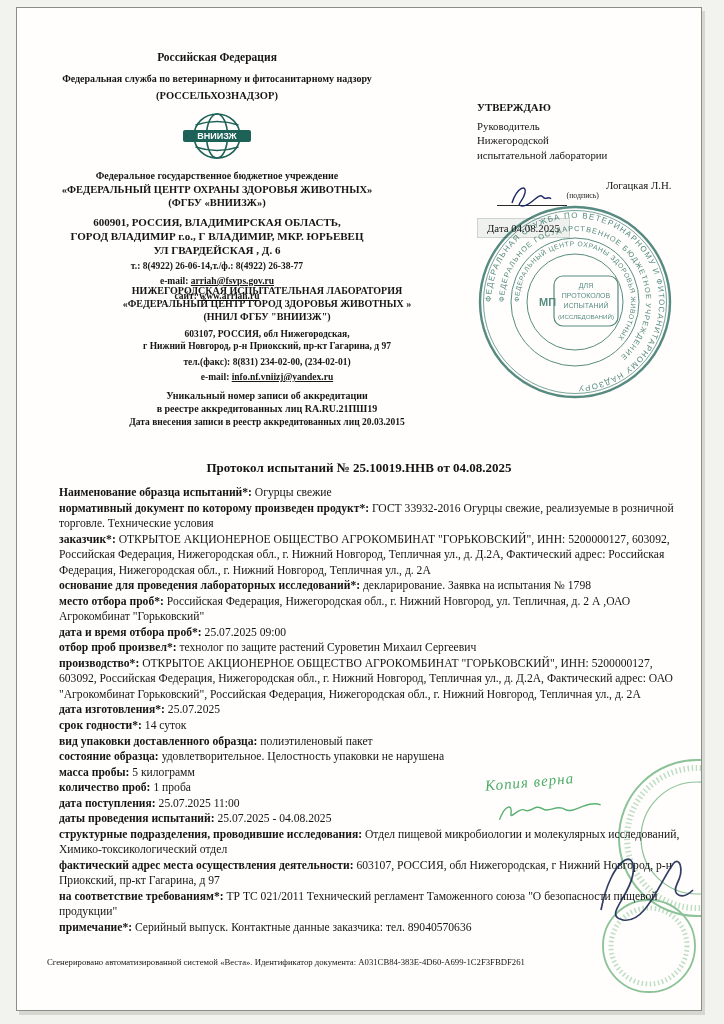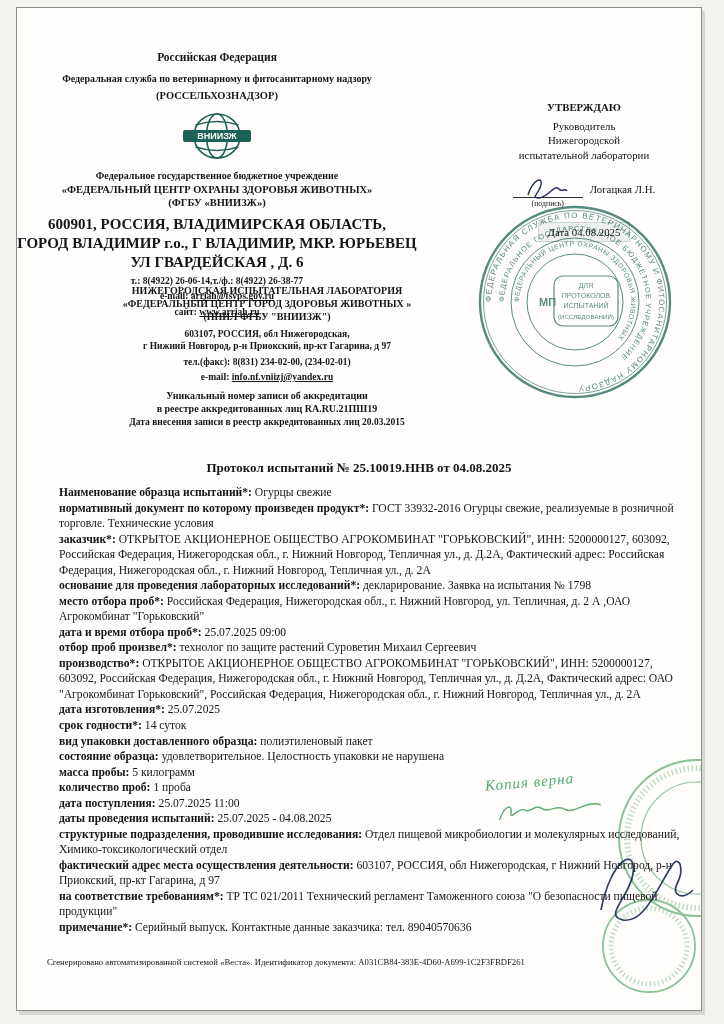--- a/index.html
+++ b/index.html
@@ -19,29 +19,29 @@
 
   
   .head-top { position:absolute; left:0; top:42px; width:400px; line-height:1.28; }
   .ht-country { font-size:11.5px; font-weight:bold; margin-bottom:8px; }
   .ht-service { font-size:10px; font-weight:bold; }
   .ht-service2 { font-size:10.5px; font-weight:bold; margin-top:3px; }
   .logo-wrap { margin:6px auto 4px; width:72px; height:58px; }
   .ht-org { font-size:10px; font-weight:bold; margin-top:2px; }
   .ht-orgname { font-size:10.5px; font-weight:bold; }
   .ht-orgabbr { font-size:10.5px; font-weight:bold; margin-bottom:5px; }
-  .ht-addr { font-size:15px; font-weight:bold; }
+  .ht-addr { font-size:11px; font-weight:bold; }
   .ht-contact { font-size:9.5px; font-weight:bold; margin-top:3px; }
   .link { text-decoration:underline; color:inherit; cursor:pointer; }
 
   
-  .approval { position:absolute; left:460px; top:92px; width:214px; text-align:center; font-size:10.8px; line-height:1.35; }
+  .approval { position:absolute; left:460px; top:92px; width:214px; text-align:left; font-size:10.8px; line-height:1.35; }
   .ap-title { font-weight:bold; margin-bottom:4px; }
   .sig-row { display:flex; justify-content:center; align-items:flex-end; gap:7px; margin-top:16px; }
-  .sig-col { display:flex; flex-direction:column; align-items:center; }
+  .sig-col { display:flex; flex-direction:row; align-items:center; }
   .sig-line { width:70px; height:20px; border-bottom:1px solid #2a2a2a; position:relative; }
   .sig-line svg { position:absolute; left:12px; bottom:-4px; }
   .sig-caption { font-size:7.8px; margin-top:1px; }
   .sig-name { padding-bottom:13px; }
   .date-box { display:inline-block; margin-top:12px; padding:2px 9px; font-size:10.8px;
               background:#eef1ee; border:1px solid #ccd5d0; }
 
   
   .round-stamp { position:absolute; left:458px; top:194px; opacity:.8; mix-blend-mode:multiply; }
 

